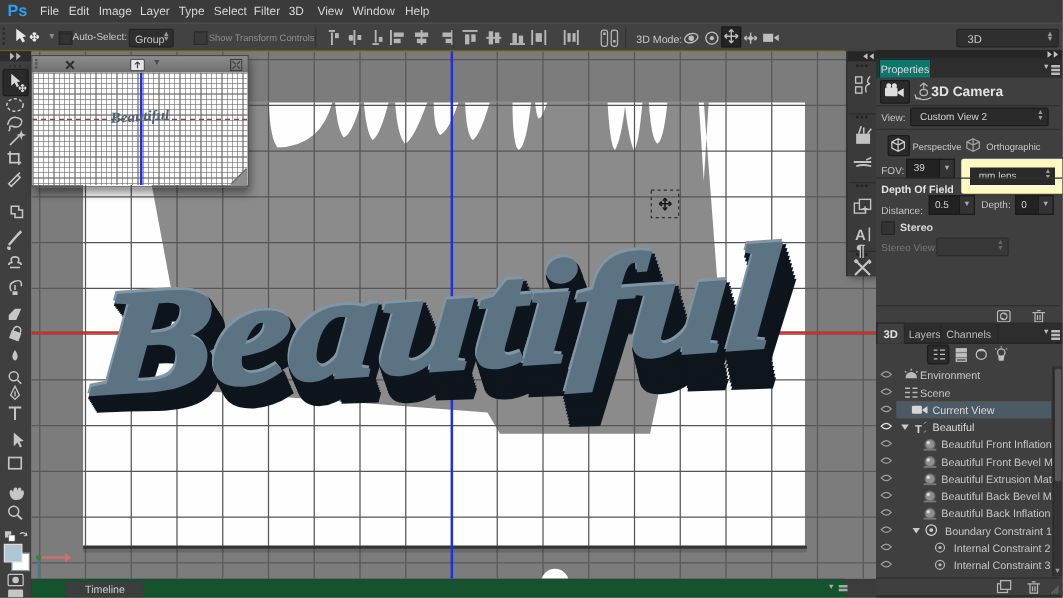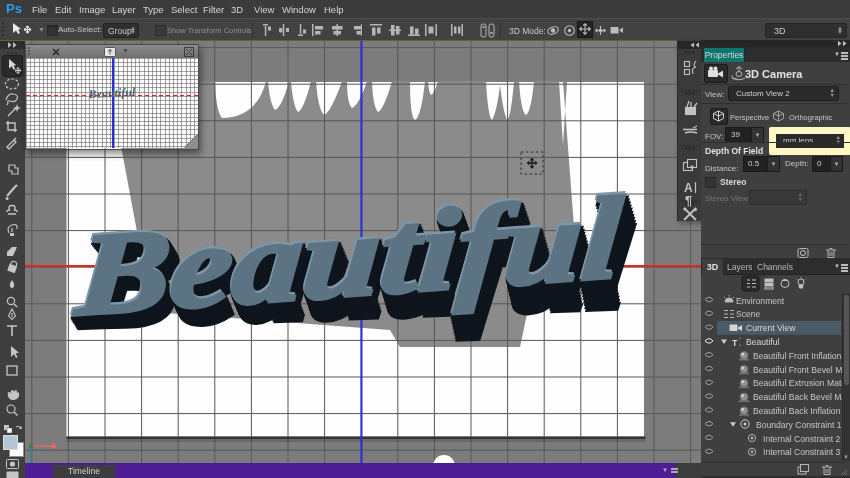--- a/index.html
+++ b/index.html
@@ -363,21 +363,21 @@
       <div class="abs" style="left:0;top:37px;width:172px;height:1px;background:repeating-linear-gradient(90deg,#e02020 0 4px,transparent 4px 7px);"></div>
       <div class="abs" style="left:86px;top:0;width:1.5px;height:90px;background:#2430dd;"></div>
       <div class="abs" style="left:0;top:28px;width:172px;text-align:center;font-family:'Liberation Serif',serif;font-style:italic;font-weight:bold;font-size:12px;color:#4c6372;transform:rotate(-3deg);">Beautiful</div>
       <svg class="abs" style="left:158px;top:76px;" width="14" height="14">
           <path d="M14,0 L14,14 L0,14 Z" fill="#8e8e8e"></path>
           <path d="M13,1 L1,13" stroke="#6a6a6a"></path>
         </svg>
     </div>
   </div>
 
-  <div class="abs" id="timeline" style="left:25px;top:463px;width:651px;height:15px;background:#4c1d95;">
+  <div class="abs" id="timeline" style="left:25px;top:463px;width:651px;height:15px;background:#14532d;">
     <div class="abs" style="left:28px;top:2px;width:62px;height:13px;background:#3d3d3d;color:#cfcfcf;font-size:8.5px;line-height:13px;text-align:center;">Timeline</div>
     <span class="abs" style="left:637px;top:4px;font-size:6px;color:#aaa;">▼</span>
     <div class="abs" style="left:646px;top:5px;width:7px;height:1.5px;background:#aaa;box-shadow:0 3px #aaa;"></div>
   </div>
 
   <div class="abs" id="icondock" style="left:677px;top:41px;width:24px;height:180px;background:#3a3a3a;border-left:1px solid #2b2b2b;box-shadow:2px 2px 5px rgba(0,0,0,0.35);">
     <div class="abs" style="left:0;top:0;width:24px;height:8px;background:#262626;">
         <svg style="display:block" width="24" height="8">
           <path d="M16,1.5 L12.5,4 L16,6.5 Z M21,1.5 L17.5,4 L21,6.5 Z" fill="#c2c2c2"></path>
         </svg>

